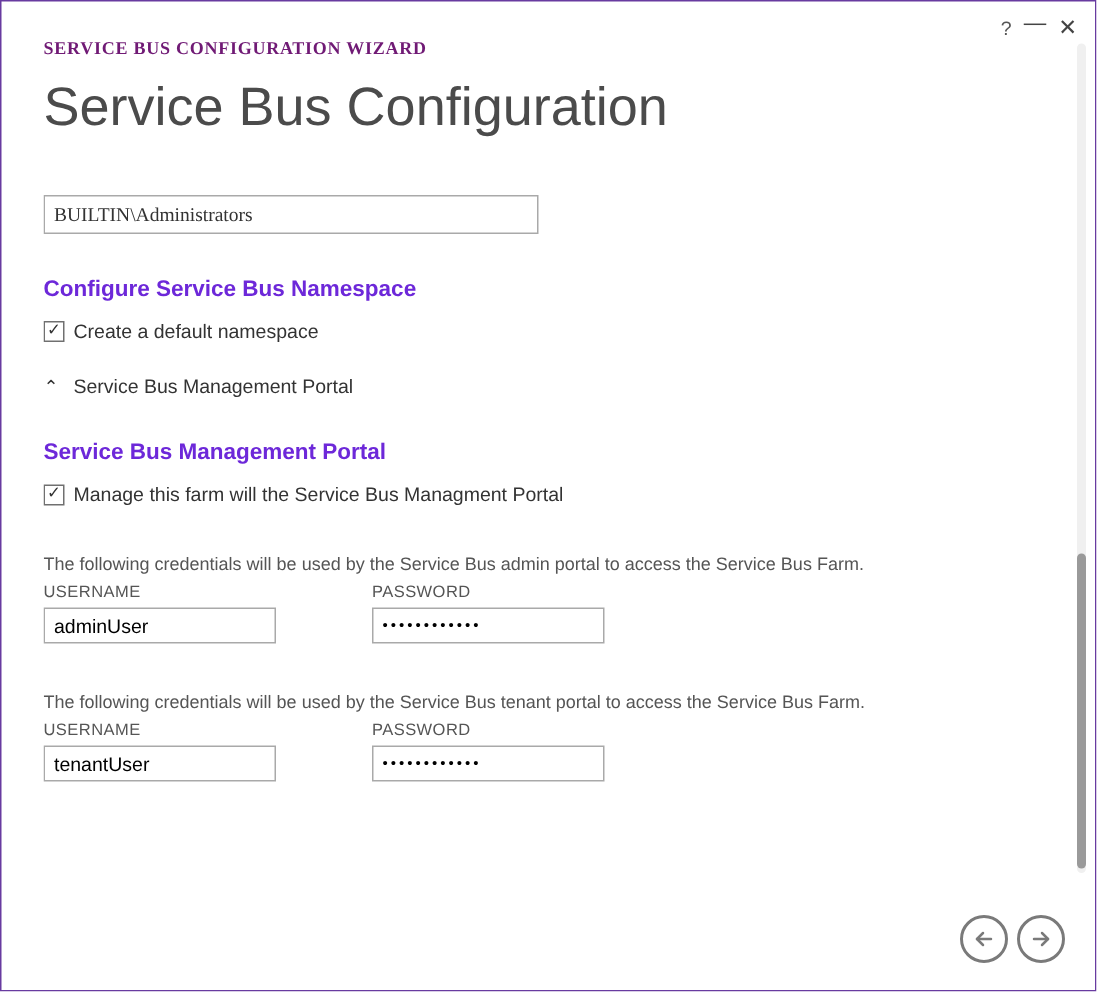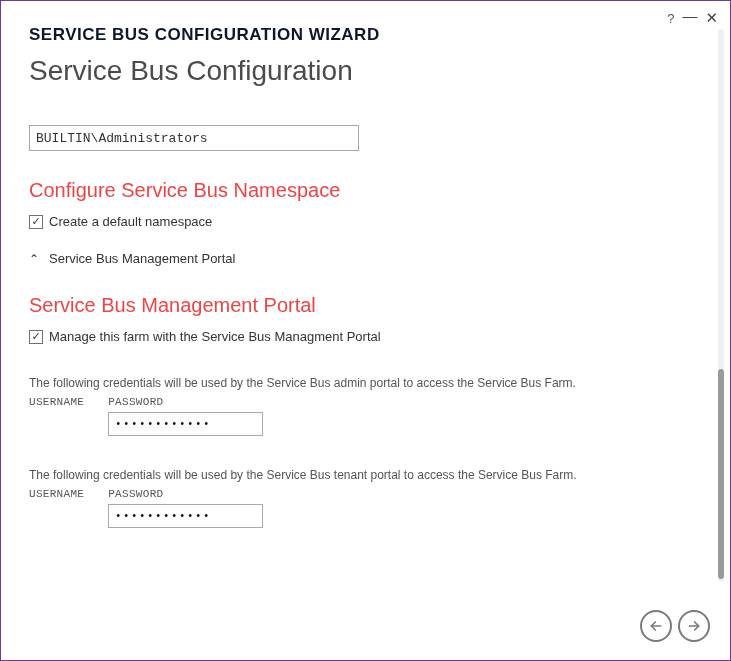--- a/index.html
+++ b/index.html
@@ -37,46 +37,47 @@
       bottom: 70px;
       overflow: hidden;
     }
     .scrollable {
       position: absolute;
       top: 0; left:0; right: 0; bottom:0;
       overflow-y: auto;
       padding-right: 6px;
     }
     .wizard-label {
-      font-size: 17px;
+      font-size: 12px;
       font-weight: 600;
       letter-spacing: 0.5px;
-      color: #0f172a;
+      color: #701a75;
       margin-bottom: 10px;
+      font-family: Liberation Serif, serif;
     }
     .page-title {
-      font-size: 28px;
+      font-size: 36px;
       font-weight: 300;
       color: #4b4b4b;
       margin-bottom: 38px;
     }
     .text-input {
       width: 330px;
       height: 26px;
       border: 1px solid #a9a9a9;
       padding: 2px 6px;
       font-size: 13px;
-      font-family: Liberation Mono, monospace;
+      font-family: Liberation Serif, serif;
       color: #333;
       outline: none;
     }
     .section-heading {
-      font-size: 20px;
-      font-weight: 400;
-      color: #ef4444;
+      font-size: 15px;
+      font-weight: 700;
+      color: #6d28d9;
       margin-top: 28px;
       margin-bottom: 12px;
     }
     .checkbox-row {
       display: flex;
       align-items: center;
       gap: 6px;
       margin-bottom: 12px;
     }
     .checkbox-box {
@@ -104,23 +105,22 @@
     .expander .chev { font-size: 12px; color:#333; width:12px; display:inline-block;}
     .expander-label { font-size: 13px; color:#333; }
     .desc-text {
       font-size: 12px;
       color: #555;
       margin-top: 32px;
       margin-bottom: 6px;
     }
     .cred-row {
       display: flex;
-      gap: 24px;
+      gap: 64px;
       margin-bottom: 4px;
-      font-family: Liberation Mono, monospace;
     }
     .cred-col { display: flex; flex-direction: column; }
     .field-label {
       font-size: 11px;
       letter-spacing: 0.3px;
       color: #555;
       margin-bottom: 4px;
     }
     .cred-input {
       width: 155px;
@@ -199,38 +199,40 @@
 
       <div class="expander">
         <span class="chev">⌃</span>
         <span class="expander-label">Service Bus Management Portal</span>
       </div>
 
       <div class="section-heading">Service Bus Management Portal</div>
 
       <div class="checkbox-row">
         <span class="checkbox-box">✓</span>
-        <span class="checkbox-label">Manage this farm with the Service Bus Managment Portal</span>
+        <span class="checkbox-label">Manage this farm will the Service Bus Managment Portal</span>
       </div>
 
       <div class="desc-text">The following credentials will be used by the Service Bus admin portal to access the Service Bus Farm.</div>
       <div class="cred-row">
         <div class="cred-col">
           <div class="field-label">USERNAME</div>
+          <input type="text" class="cred-input" value="adminUser" style="">
         </div>
         <div class="cred-col">
           <div class="field-label">PASSWORD</div>
           <input type="text" class="cred-input pw-input" value="••••••••••••" style="">
         </div>
       </div>
 
       <div class="desc-text">The following credentials will be used by the Service Bus tenant portal to access the Service Bus Farm.</div>
       <div class="cred-row">
         <div class="cred-col">
           <div class="field-label">USERNAME</div>
+          <input type="text" class="cred-input" value="tenantUser" style="">
         </div>
         <div class="cred-col">
           <div class="field-label">PASSWORD</div>
           <input type="text" class="cred-input pw-input" value="••••••••••••" style="">
         </div>
       </div>
 
     </div>
   </div>
 

